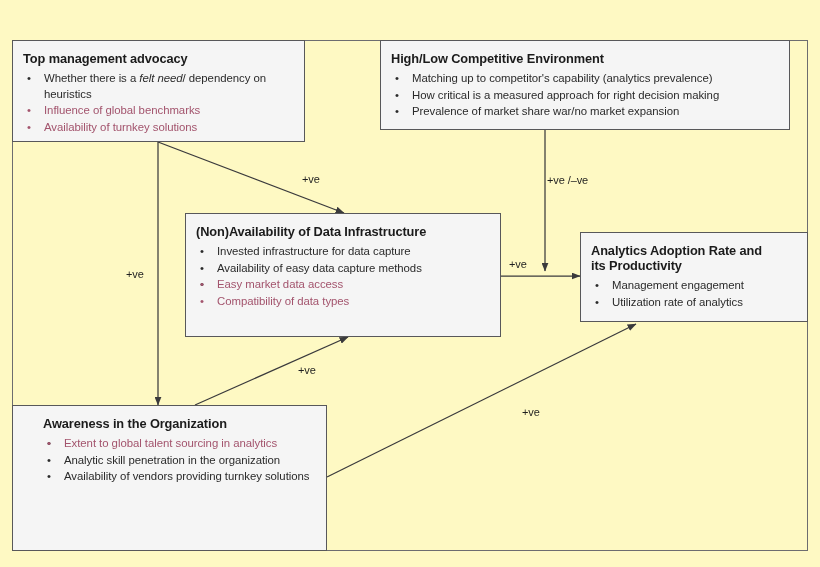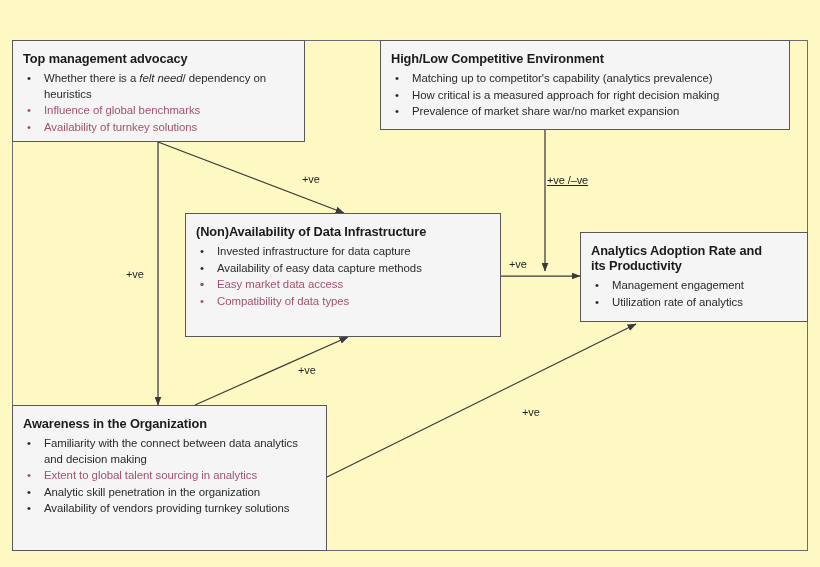--- a/index.html
+++ b/index.html
@@ -189,45 +189,45 @@
         <li>
           <span class="bullet">•</span><span>Management engagement</span>
         </li>
         <li>
           <span class="bullet">•</span><span>Utilization rate of analytics</span>
         </li>
       </ul>
     </div>
   </div>
 
-  <div class="node-box" style="left:12px; top:405px; width:315px; height:146px;">
+  <div class="node-box" style="left:12px; top:405px; width:315px; height:146px;padding-left:20px;">
     <div class="box-inner">
       <div class="node-title">Awareness in the Organization</div>
       <ul class="node-list">
         <li>
-          <span class="bullet">•</span><span>Familiarity with the connect between data analytics and decision making</span>
+          <span class="bullet">•</span>
         </li>
         <li class="accent">
           <span class="bullet">•</span><span>Extent to global talent sourcing in analytics</span>
         </li>
         <li>
           <span class="bullet">•</span><span>Analytic skill penetration in the organization</span>
         </li>
         <li>
           <span class="bullet">•</span><span>Availability of vendors providing turnkey solutions</span>
         </li>
       </ul>
     </div>
   </div>
 
   <div class="edge-label" style="left:302px; top:173px;">+ve</div>
 
   <div class="edge-label" style="left:126px; top:268px;">+ve</div>
 
-  <div class="edge-label" style="left:547px; top:174px;text-decoration:underline;">+ve /–ve</div>
+  <div class="edge-label" style="left:547px; top:174px;">+ve /–ve</div>
 
   <div class="edge-label" style="left:509px; top:258px;">+ve</div>
 
   <div class="edge-label" style="left:298px; top:364px;">+ve</div>
 
   <div class="edge-label" style="left:522px; top:406px;">+ve</div>
 
 </div>
 
 </body></html>

